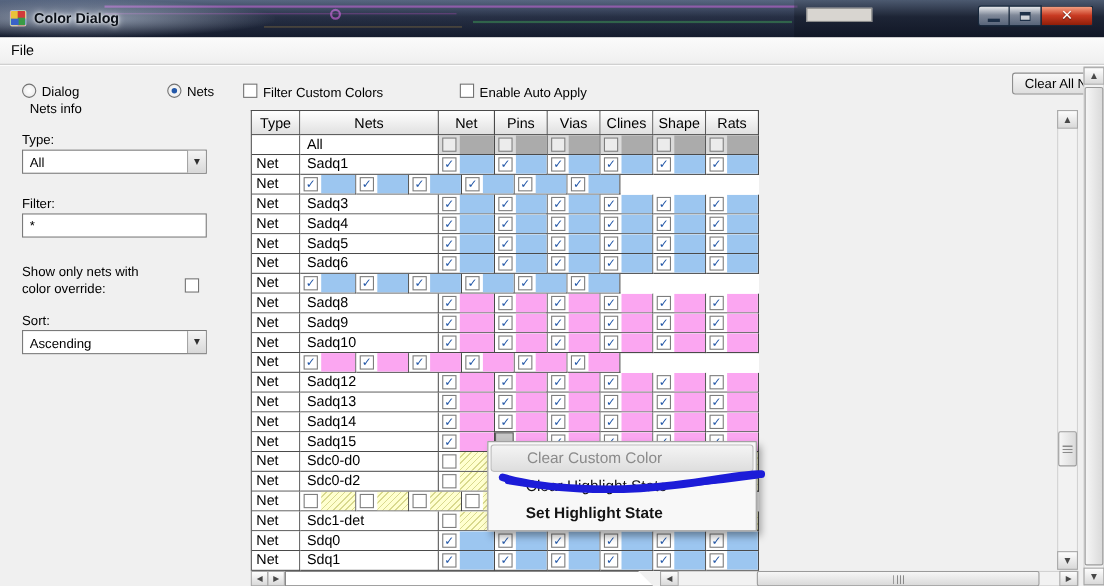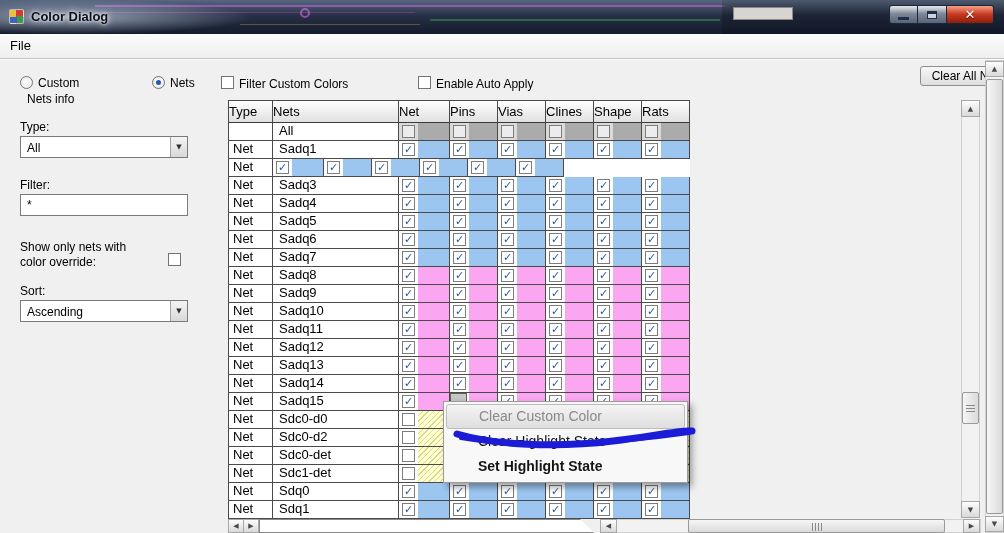--- a/index.html
+++ b/index.html
@@ -43,21 +43,21 @@
   .combo-text { position:absolute; left:6px; top:4px; font-size:12px; }
   .combo-btn { position:absolute; right:0; top:0; width:17px; height:100%; border-left:1px solid #a5a5a5;
                background:linear-gradient(#f5f5f5,#d8d8d8); display:flex; align-items:center; justify-content:center;
                font-size:7px; color:#303030; font-family:"DejaVu Sans",sans-serif; }
   .textbox { position:absolute; width:168px; height:22px; border:1px solid #7a7a7a; background:#fff; font-size:12px; padding:2px 6px; font-family:inherit; }
 
   
   .net-table { position:absolute; left:228px; top:100px; width:462px; border-left:1px solid #4a4a4a; border-top:1px solid #4a4a4a; background:#fff; }
   .thead { display:flex; height:22px; }
   .hcell { height:22px; border-right:1px solid #4a4a4a; border-bottom:1px solid #3a3a3a; background:linear-gradient(#ffffff,#e0e0e0);
-           font-size:13px; text-align:left; line-height:21px; }
+           font-size:13px; text-align:center; line-height:21px; }
   .c0 { width:44px; } .c1 { width:126px; } .c2 { width:51px; } .cN { width:48px; }
   .trow { display:flex; height:18px; }
   .tcell { height:18px; border-right:1px solid #4a4a4a; border-bottom:1px solid #4a4a4a; position:relative; background:#fff; font-size:13px; line-height:16px; overflow:hidden; }
   .type-cell { padding-left:4px; }
   .name-cell { padding-left:6px; }
   .cb { position:absolute; left:3px; top:2px; width:13px; height:13px; border:1px solid #7d7d7d; background:#fff;
         font-family:"DejaVu Sans",sans-serif; font-size:11px; line-height:11px; text-align:center; font-weight:bold; color:var(--check-blue,#2458a8); }
   .sw { position:absolute; left:19px; right:0; top:0; bottom:0; }
   .sw-blue  { background:var(--net-blue,#9cc6f0); }
   .sw-pink  { background:var(--net-pink,#fba6f1); }
@@ -120,21 +120,21 @@
     </div>
   </div>
 
   <div class="menubar">
     <span class="menu-item">File</span>
   </div>
 
   <div class="content"></div>
 
   <span class="radio" style="left:20px;top:76px;"></span>
-  <span class="lbl" style="left:38px;top:76px;">Custom</span>
+  <span class="lbl" style="left:38px;top:76px;">Dialog</span>
   <span class="radio on" style="left:152px;top:76px;"></span>
   <span class="lbl" style="left:170px;top:76px;">Nets</span>
   <span class="lbl" style="left:27px;top:92px;">Nets info</span>
 
   <span class="checkbox" style="left:221px;top:76px;"></span>
   <span class="lbl" style="left:239px;top:77px;">Filter Custom Colors</span>
   <span class="checkbox" style="left:418px;top:76px;"></span>
   <span class="lbl" style="left:436px;top:77px;">Enable Auto Apply</span>
   <div class="btn" style="left:884px;top:66px;width:96px;height:20px;">Clear All Nets</div>
 
@@ -356,21 +356,20 @@
             <span class="cb on">✓</span>
             <span class="sw sw-blue"></span>
           </div>
           <div class="tcell check-cell cN">
             <span class="cb on">✓</span>
             <span class="sw sw-blue"></span>
           </div>
         </div>
         <div class="trow">
           <div class="tcell type-cell c0">Net</div>
-          <div class="tcell name-cell c1">Sadq7</div>
           <div class="tcell check-cell c2">
             <span class="cb on">✓</span>
             <span class="sw sw-blue"></span>
           </div>
           <div class="tcell check-cell cN">
             <span class="cb on">✓</span>
             <span class="sw sw-blue"></span>
           </div>
           <div class="tcell check-cell cN">
             <span class="cb on">✓</span>
@@ -468,21 +467,20 @@
             <span class="cb on">✓</span>
             <span class="sw sw-pink"></span>
           </div>
           <div class="tcell check-cell cN">
             <span class="cb on">✓</span>
             <span class="sw sw-pink"></span>
           </div>
         </div>
         <div class="trow">
           <div class="tcell type-cell c0">Net</div>
-          <div class="tcell name-cell c1">Sadq11</div>
           <div class="tcell check-cell c2">
             <span class="cb on">✓</span>
             <span class="sw sw-pink"></span>
           </div>
           <div class="tcell check-cell cN">
             <span class="cb on">✓</span>
             <span class="sw sw-pink"></span>
           </div>
           <div class="tcell check-cell cN">
             <span class="cb on">✓</span>
@@ -664,21 +662,20 @@
             <span class="cb"></span>
             <span class="sw sw-hatch"></span>
           </div>
           <div class="tcell check-cell cN">
             <span class="cb"></span>
             <span class="sw sw-hatch"></span>
           </div>
         </div>
         <div class="trow">
           <div class="tcell type-cell c0">Net</div>
-          <div class="tcell name-cell c1">Sdc0-det</div>
           <div class="tcell check-cell c2">
             <span class="cb"></span>
             <span class="sw sw-hatch"></span>
           </div>
           <div class="tcell check-cell cN">
             <span class="cb"></span>
             <span class="sw sw-hatch"></span>
           </div>
           <div class="tcell check-cell cN">
             <span class="cb"></span>

